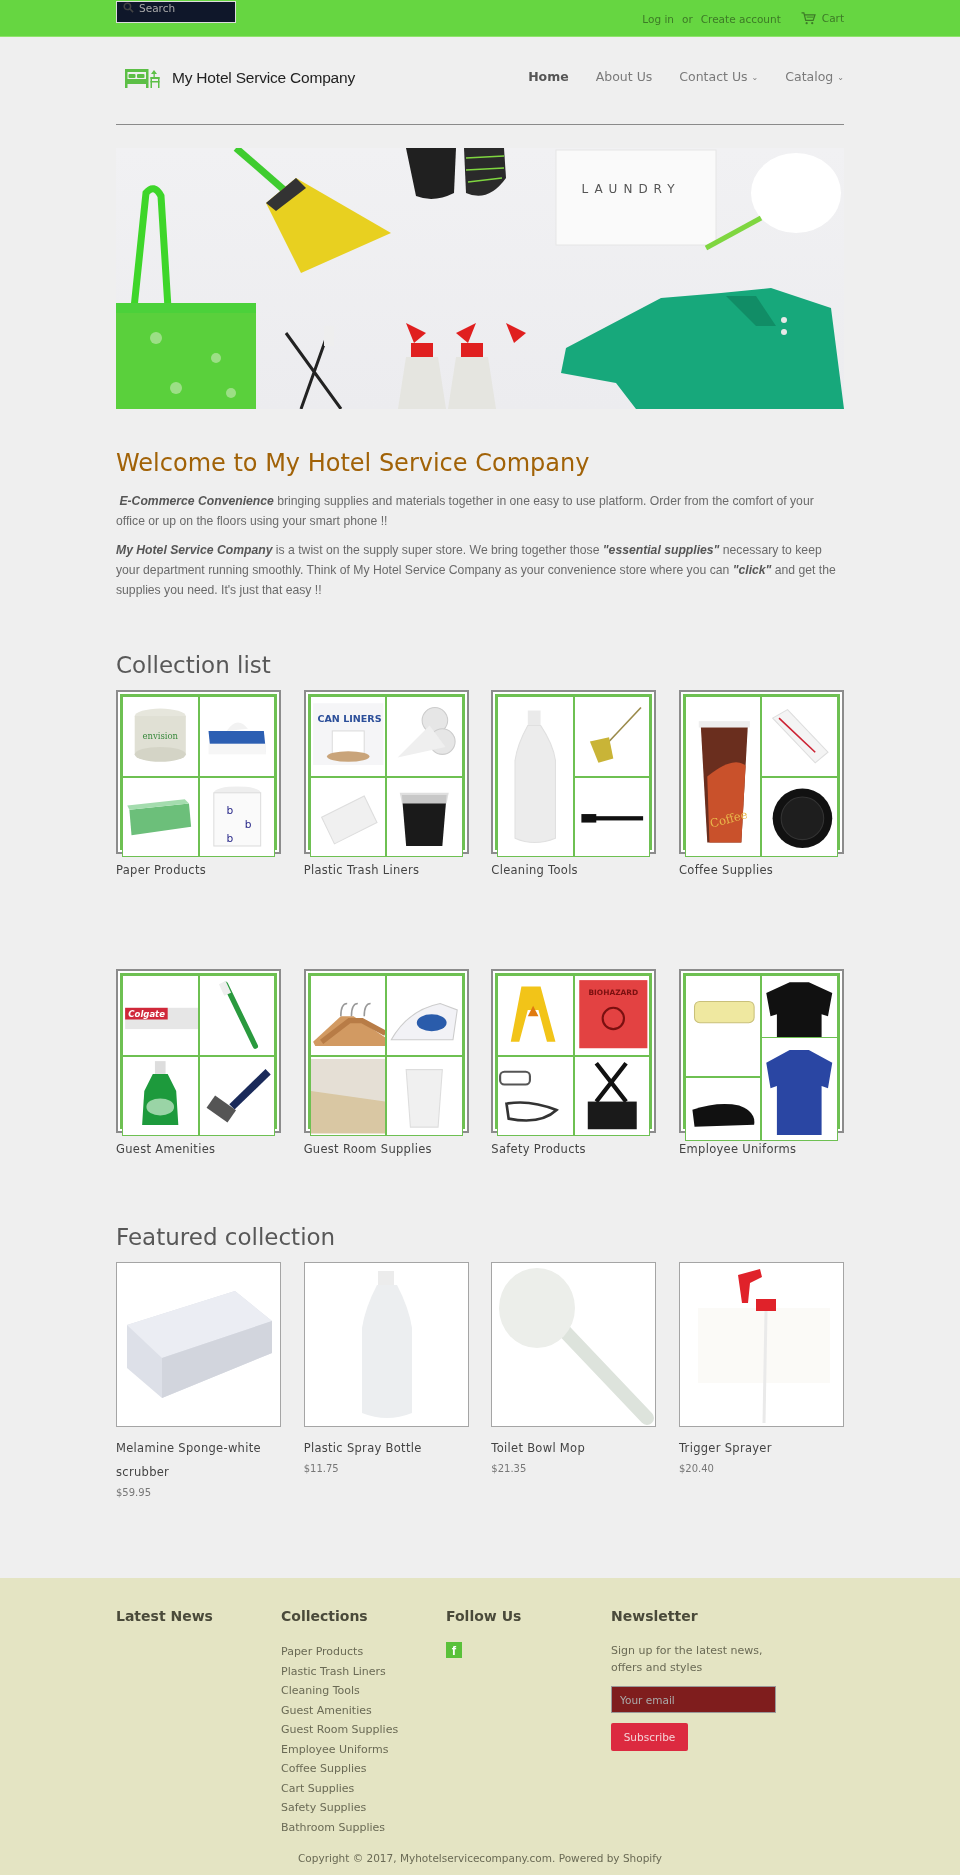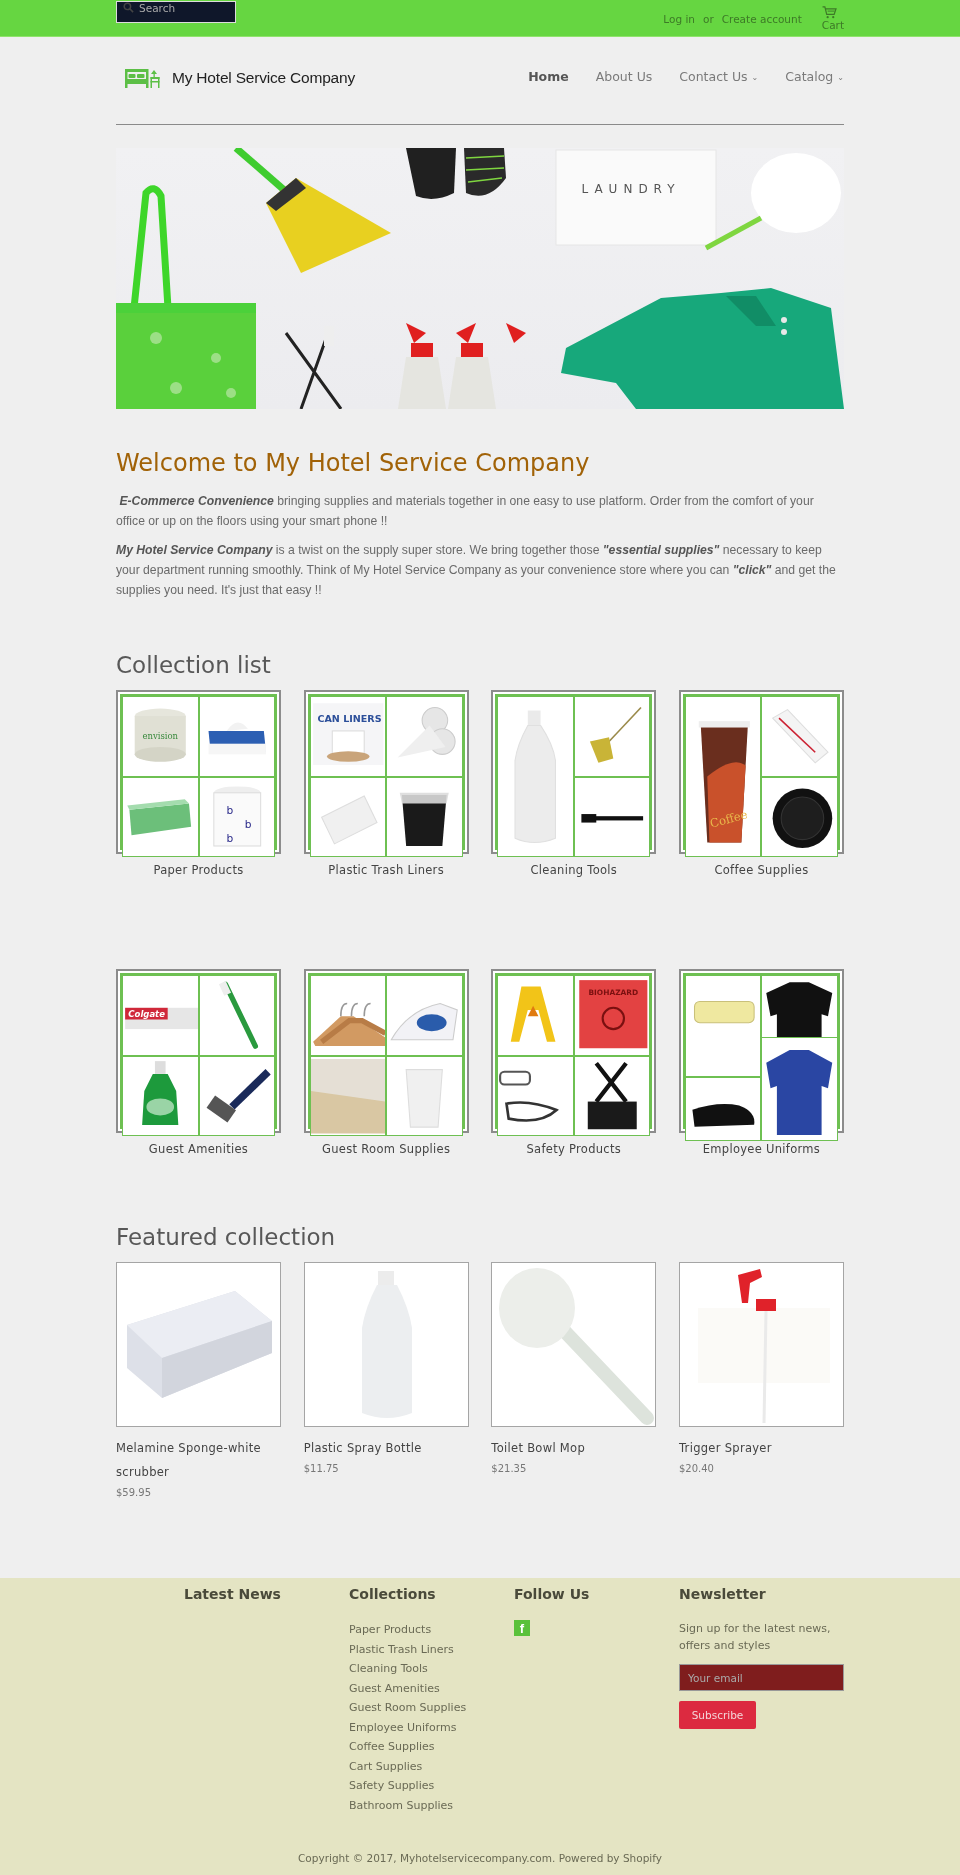--- a/index.html
+++ b/index.html
@@ -9,21 +9,21 @@
 
   
   .topbar { height: 37px; background: #66d641; border-bottom: 1px solid #8fe36c; position: relative; }
   .topbar .inner { width: 728px; margin: 0 auto; height: 37px; position: relative; }
   .search { position: absolute; left: 0; top: 1px; width: 120px; height: 22px; background: #0f172a; border: 1px solid #dcdcdc; display: flex; align-items: flex-start; padding-left: 6px; }
   .search svg { width: 11px; height: 11px; }
   .search input { border: none; outline: none; font-family: "DejaVu Sans", sans-serif; font-size: 10.5px; color: #999; width: 90px; margin-left: 5px; background: transparent; }
   .search input::placeholder { color: #a9a9a9; }
   .acct { position: absolute; right: 0; top: 0; height: 37px; display: flex; align-items: center; font-size: 10.5px; color: #3d7a27; }
   .acct .sep { margin: 0 8px; }
-  .acct .cart { display: flex; align-items: center; margin-left: 20px; flex-direction: column; }
+  .acct .cart { display: flex; align-items: flex-start; margin-left: 20px; }
   .acct .cart svg { width: 15px; height: 13px; margin-right: 6px; }
 
   
   .header { width: 728px; margin: 0 auto; height: 88px; position: relative; border-bottom: 1px solid #8a8a8a; }
   .logo { position: absolute; left: 8px; top: 30px; display: flex; align-items: center; }
   .logo svg { width: 38px; height: 22px; }
   .logo .name { font-family: "Liberation Sans", sans-serif; font-size: 15.5px; color: #222; margin-left: 10px; letter-spacing: -0.2px; }
   .nav { position: absolute; right: 0; top: 32px; display: flex; font-size: 12.5px; color: #7a7a7a; }
   .nav a { margin-left: 27px; display: flex; align-items: center; }
   .nav a.active { color: #555; font-weight: bold; justify-content: flex-end; }
@@ -37,37 +37,37 @@
   .welcome h1 { font-size: 24px; font-weight: normal; color: #a16207; margin-bottom: 14px; }
   .welcome p { font-size: 12.2px; line-height: 20px; color: #6a6a6a; margin-bottom: 9px; font-family: "Liberation Sans", sans-serif; }
   .welcome b { font-style: italic; color: #555; }
 
   
   .section { width: 728px; margin: 0 auto; }
   .section h2 { font-size: 23px; font-weight: normal; color: #585858; }
   .sec-collections { margin-top: 52px; }
   .sec-collections h2 { margin-bottom: 12px; }
   .grid { display: flex; justify-content: space-between; }
-  .card { width: 165px; text-align: center; }
+  .card { width: 165px; text-align: left; }
   .coll-img { width: 165px; height: 164px; background: #fff; border: 2px solid #8c8c8c; padding: 2px; }
   .coll-img .q { width: 100%; height: 100%; border: 2px solid #6ec052; display: grid; grid-template-columns: 1fr 1fr; grid-template-rows: 1fr 1fr; }
   .coll-img .q div { border: 1px solid #6ec052; position: relative; background: #fff; }
   .card .label { font-size: 11.5px; color: #444; margin-top: 9px; letter-spacing: 0.3px; }
   .row2 { margin-top: 92px; }
 
   .sec-featured { margin-top: 68px; }
   .sec-featured h2 { margin-bottom: 12px; }
   .fcard { width: 165px; }
   .fimg { width: 165px; height: 165px; background: #fff; border: 1px solid #a5a5a5; position: relative; overflow: hidden; }
   .fcard .title { font-size: 11.5px; color: #444; margin-top: 9px; line-height: 24px; letter-spacing: 0.3px; }
   .fcard .price { font-size: 10px; color: #777; margin-top: 3px; }
 
   
   .footer { position: absolute; left: 0; top: 1578px; width: 960px; height: 297px; background: #e4e4c3; }
-  .footer .inner { width: 728px; margin: 0 auto; display: flex; justify-content: flex-end; padding-top: 8px; }
+  .footer .inner { width: 728px; margin: 0 auto; display: flex; justify-content: flex-start; padding-top: 30px; }
   .fcol { width: 165px; }
   .fcol h3 { font-size: 14px; color: #4a4a3a; margin-bottom: 18px; }
   .fcol ul { list-style: none; }
   .fcol li { font-size: 11px; color: #6a6a55; line-height: 19.5px; }
   .fb { width: 16px; height: 16px; background: #5ac13a; color: #fff; font-weight: bold; font-size: 13px; display: flex; align-items: flex-end; justify-content: center; font-family: "Liberation Sans", sans-serif; }
   .nl-text { font-size: 11px; line-height: 17px; color: #6a6a55; margin-bottom: 10px; }
   .email { width: 165px; height: 27px; border: 1px solid #999; background: #7f1d1d; font-family: "DejaVu Sans", sans-serif; font-size: 10.5px; color: #999; padding-left: 8px; outline: none; }
   .email::placeholder { color: #aaa; }
   .subscribe { margin-top: 10px; background: #dc2a40; color: #f4d4d8; border: none; font-family: "DejaVu Sans", sans-serif; font-size: 10.5px; width: 77px; height: 28px; border-radius: 2px; }
   .copyright { position: absolute; left: 0; top: 274px; width: 960px; text-align: center; font-size: 10.5px; color: #6a6a55; }

